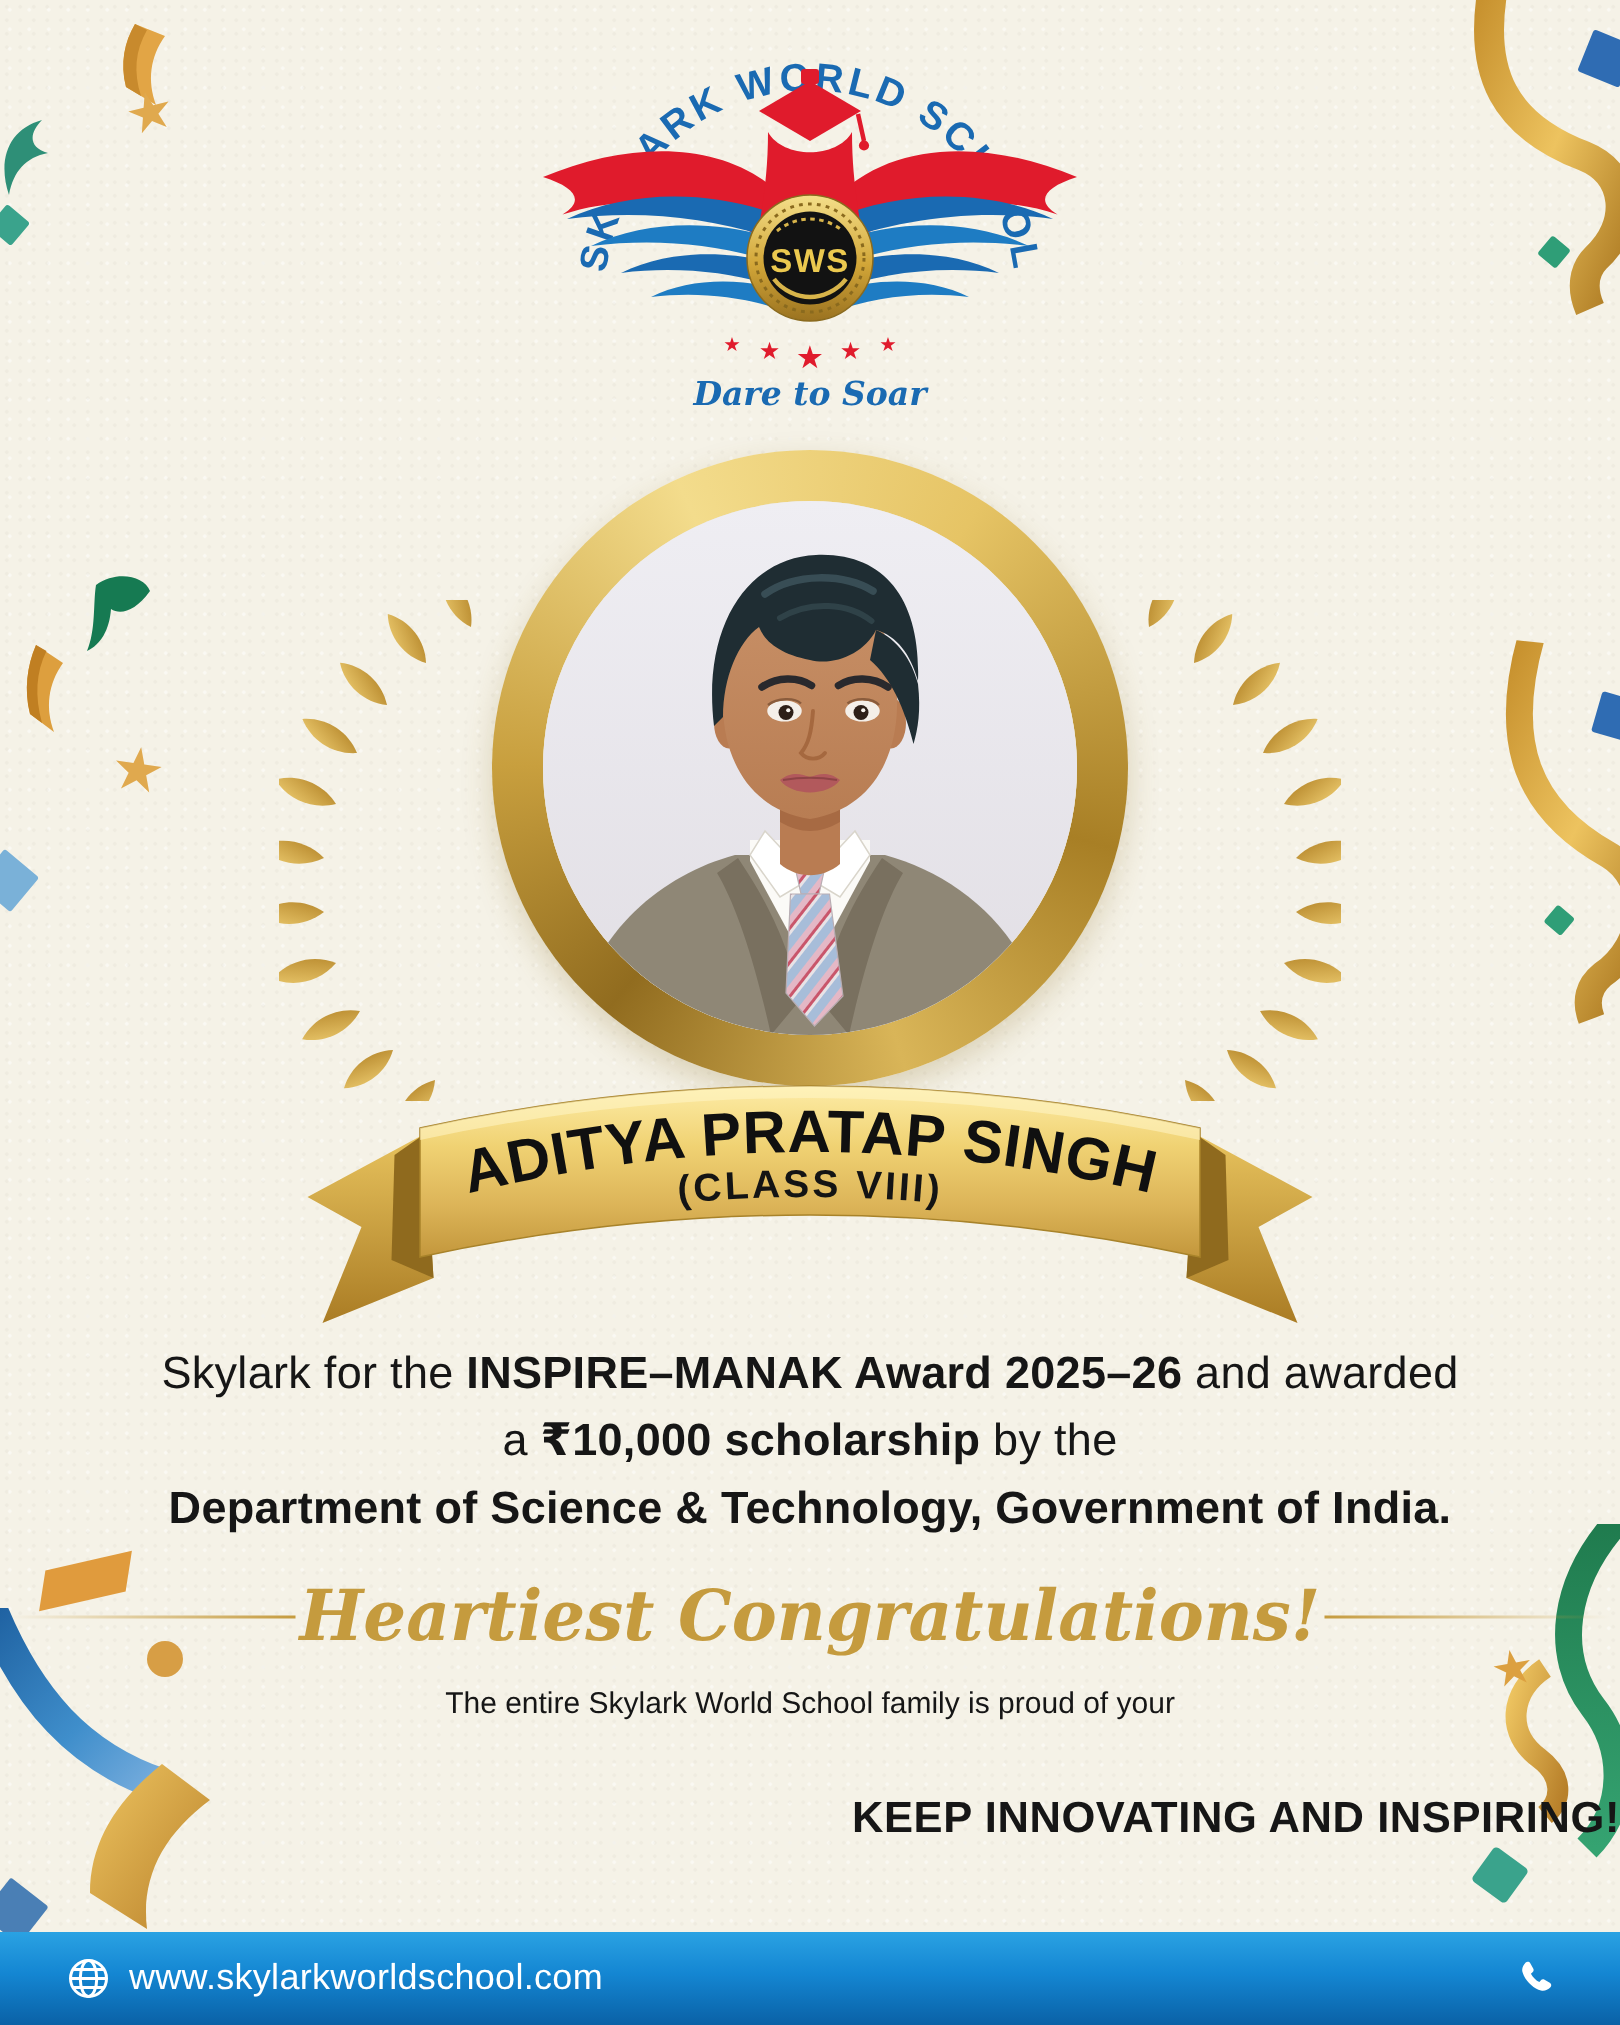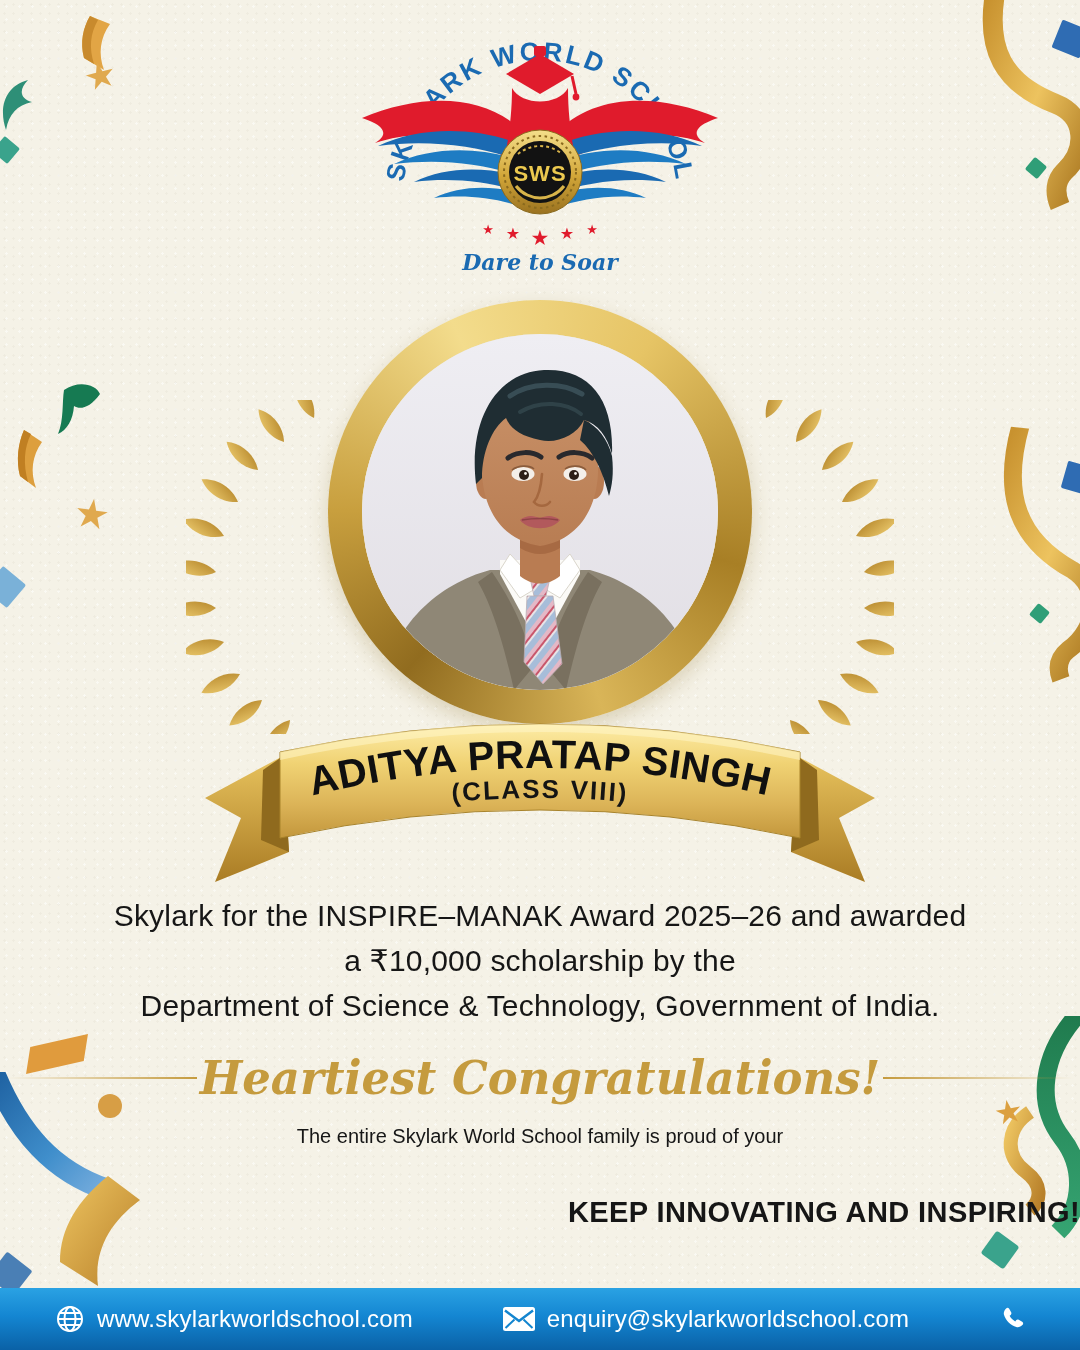--- a/index.html
+++ b/index.html
@@ -20,34 +20,34 @@
     box-shadow:0 8px 20px rgba(140,110,40,.25);}
   .photo{position:absolute;inset:34px;border-radius:50%;overflow:hidden;background:#e9e6ec;
     box-shadow:inset 0 0 0 4px #f6e7ab, inset 0 10px 24px rgba(0,0,0,.12);}
   .photo svg{width:100%;height:100%;display:block;}
   .laurel{position:absolute;top:400px;width:150px;height:334px;}
   .laurel.left{left:186px;} .laurel.right{left:744px;}
   .banner{position:absolute;left:185px;top:690px;width:710px;height:225px;}
   
   .award-text{position:absolute;top:893px;left:0;right:0;text-align:center;
     font-size:30px;line-height:1.5;letter-spacing:.2px;}
-  .award-text b{font-weight:400;margin-top:15px;}
+  .award-text b{font-weight:700;margin-top:15px;}
   
   .congrats-row{position:absolute;top:1051px;left:0;right:0;display:flex;align-items:center;justify-content:center;gap:3px;}
   .congrats-line{width:190px;height:2px;}
   .congrats-line.l{background:linear-gradient(to left,#c59b3e,rgba(197,155,62,0));}
   .congrats-line.r{background:linear-gradient(to right,#c59b3e,rgba(197,155,62,0));}
   .congrats-script{font-family:"DejaVu Serif","Liberation Serif",serif;font-style:italic;font-weight:700;
     font-size:45px;color:#c59b3e;white-space:nowrap;transform:scaleY(1.04);}
   .pride{position:absolute;top:1122px;left:0;right:0;text-align:center;font-size:20px;line-height:1.4;}
   .shout{position:absolute;top:1196px;left:0;right:0;text-align:right;font-size:29px;font-weight:700;letter-spacing:.4px;}
   
   .footer{position:absolute;left:0;right:0;bottom:0;height:62px;
     background:linear-gradient(180deg,#2aa2e3 0%,#1486d2 45%,#0a61a6 100%);
-    display:flex;align-items:center;justify-content:space-between;padding:0 55px;box-sizing:border-box;}
+    display:flex;align-items:center;justify-content:space-between;padding:0 44px;box-sizing:border-box;}
   .footer-item{display:flex;align-items:center;gap:12px;color:#ffffff;font-size:24px;letter-spacing:.2px;}
   .footer-item svg{display:block;}
 </style>
 </head>
 <body>
 
 <div class="poster">
 
   <div class="cf" style="left:76px;top:14px;width:44px;height:58px;">
     <svg width="44" height="58" viewBox="0 0 44 58">
@@ -374,30 +374,20 @@
             <ellipse cx="15" cy="15" rx="5.5" ry="12"></ellipse>
           <line x1="3" y1="15" x2="27" y2="15"></line>
             <line x1="5" y1="9" x2="25" y2="9"></line>
             <line x1="5" y1="21" x2="25" y2="21"></line>
         </svg>
       </span>
       <span>www.skylarkworldschool.com</span>
     </div>
     <div class="footer-item">
       <span>
-        <svg width="32" height="24" viewBox="0 0 32 24">
-          <rect width="32" height="24" rx="2.5" fill="#ffffff"></rect>
-          <path d="M2,3.5 L16,14 L30,3.5" fill="none" stroke="#1385cf" stroke-width="2.4"></path>
-          <path d="M2.5,21 L11.5,12.5 M29.5,21 L20.5,12.5" stroke="#1385cf" stroke-width="2"></path>
-        </svg>
-      </span>
-      <span>enquiry@skylarkworldschool.com</span>
-    </div>
-    <div class="footer-item">
-      <span>
         <svg width="26" height="26" viewBox="0 0 24 24">
           <path d="M6.6,2.2 C5,3.8 4,6 4.6,8 C6,13 11,18 16,19.4 C18,20 20.2,19 21.8,17.4 C22.6,16.6 22.4,15.2 21.4,14.6 L18.2,12.8 C17.4,12.3 16.4,12.5 15.8,13.2 L15,14.2 C13,13.2 10.8,11 9.8,9 L10.8,8.2 C11.5,7.6 11.7,6.6 11.2,5.8 L9.4,2.6 C8.8,1.6 7.4,1.4 6.6,2.2 Z" fill="#ffffff"></path>
         </svg>
       </span>
     </div>
   </div>
 
 </div>
 
 </body></html>

